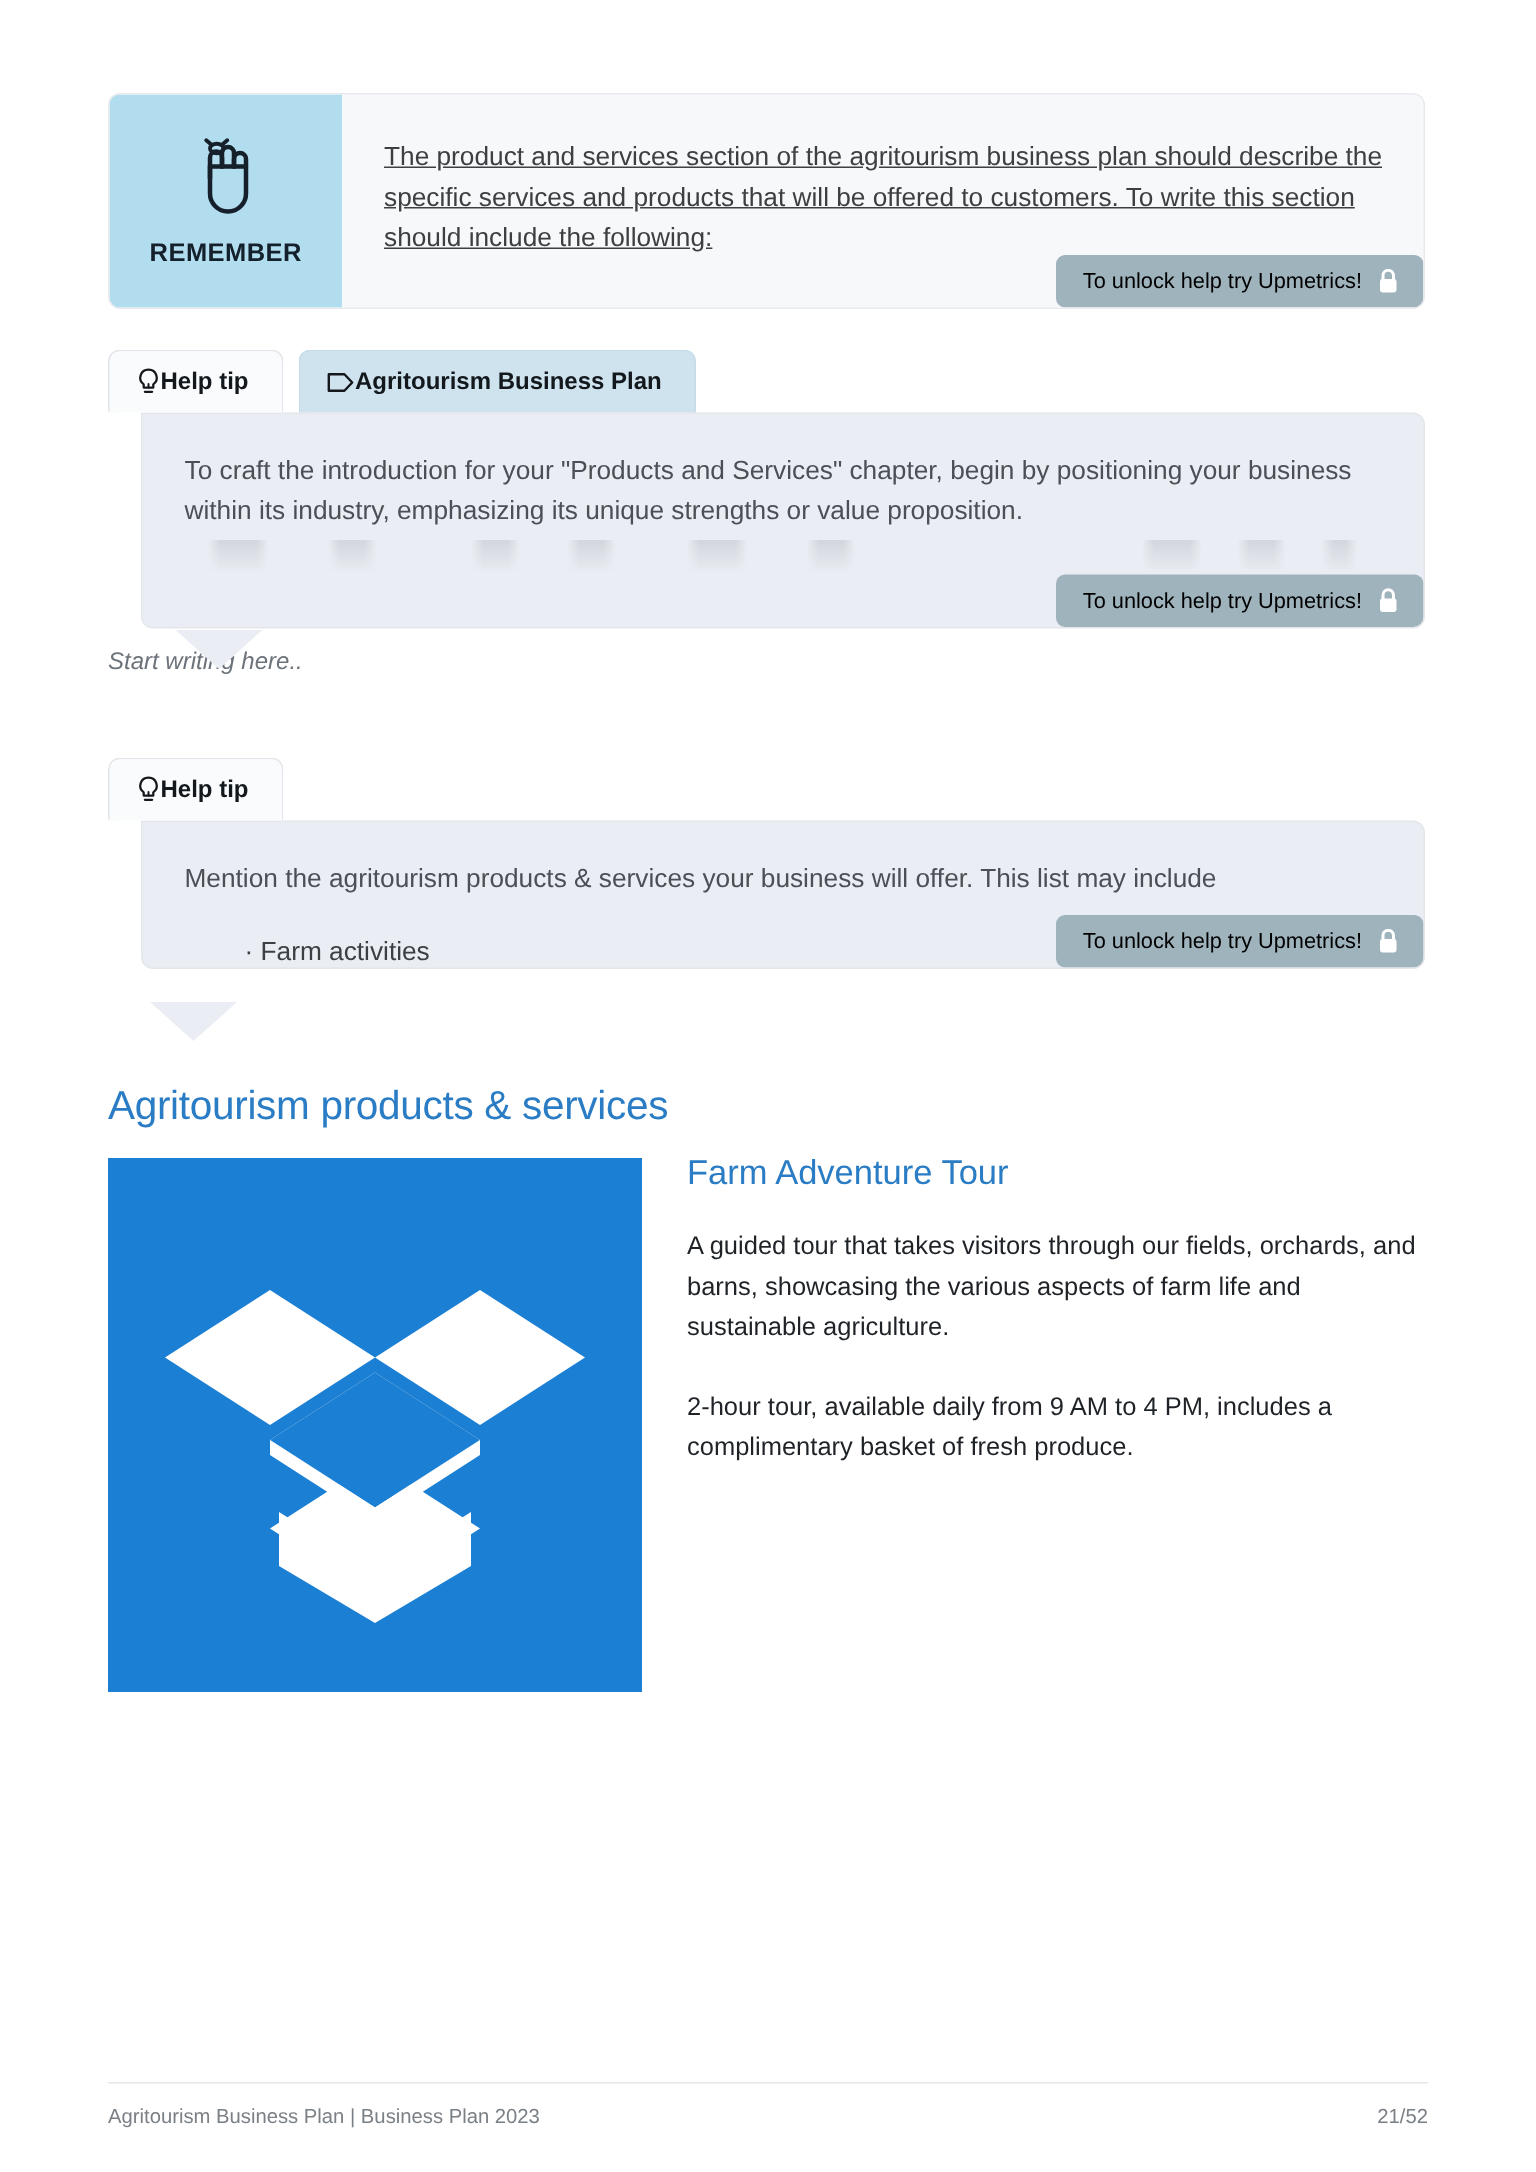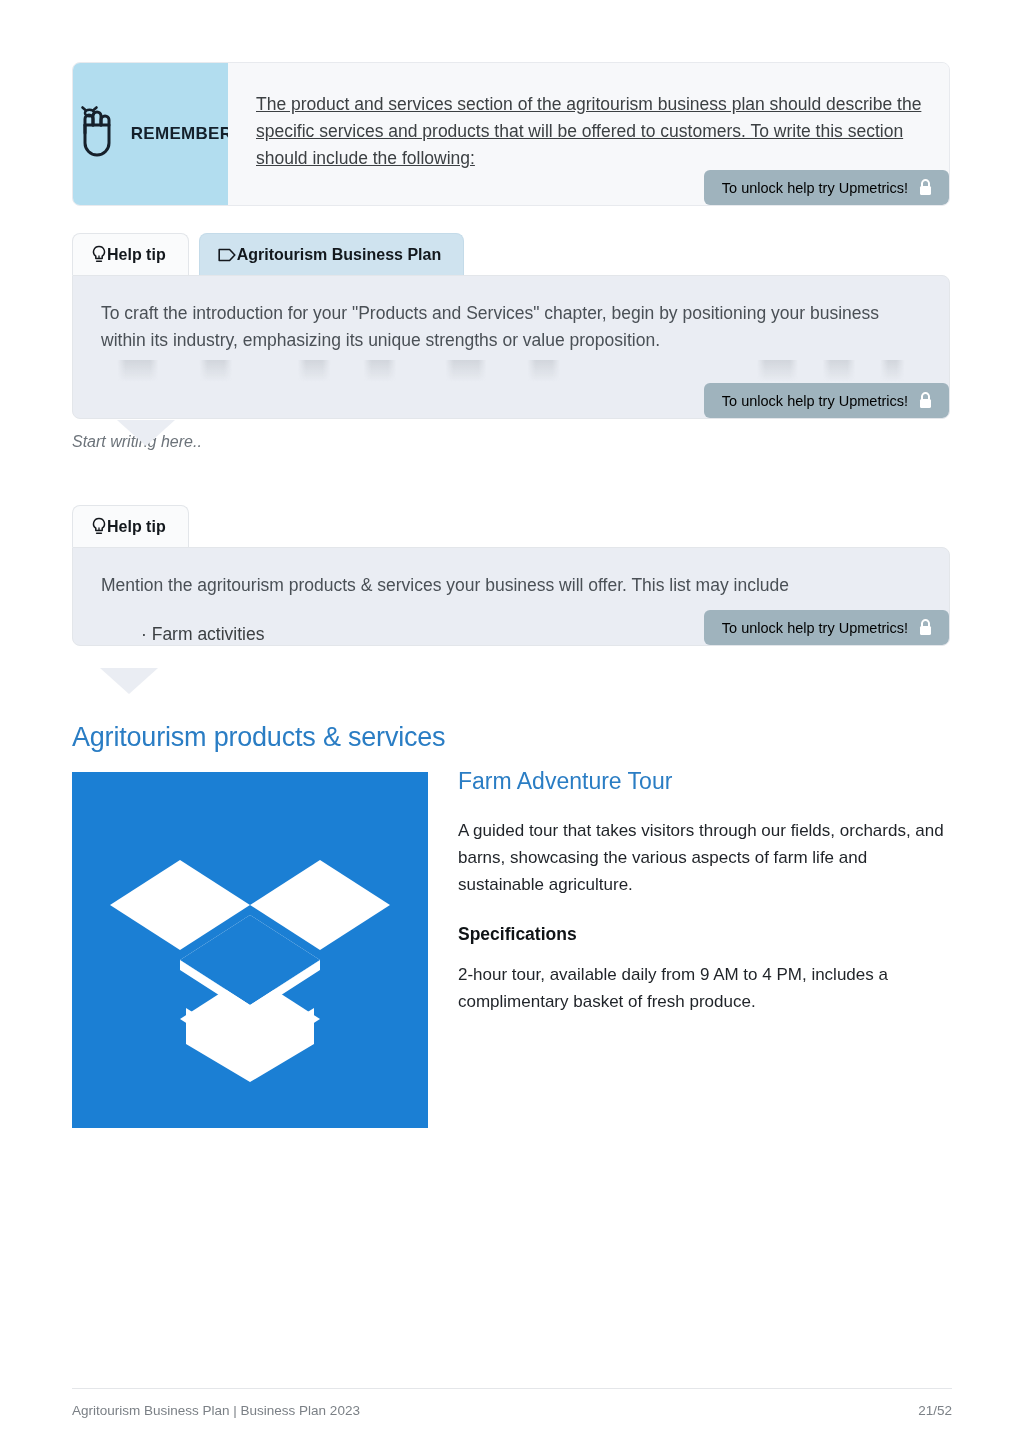--- a/index.html
+++ b/index.html
@@ -26,21 +26,21 @@
     border-radius: 8px;
     overflow: hidden;
     background: #f7f8fa;
     border: 1px solid #e8eaee;
   }
   .remember-left {
     width: 155px;
     flex: 0 0 155px;
     background: #b2ddef;
     display: flex;
-    flex-direction: row;
+    flex-direction: column;
     align-items: center;
     justify-content: center;
     gap: 8px;
   }
   .remember-icon { width: 54px; height: 62px; display:block; }
   .remember-label {
     font-size: 17px;
     font-weight: 700;
     color: #14202b;
     letter-spacing: 0.3px;
@@ -93,20 +93,21 @@
   .tab.active { background: #cfe3ef; border-color: #c4dbe9; margin-left: 10px; }
   .tab svg { display:block; }
 
   .tipbody {
     position: relative;
     background: #eaedf3;
     border: 1px solid #e3e6ea;
     border-radius: 0 8px 8px 8px;
     overflow: hidden;
     z-index: 2;
+    margin-left: 22px;
   }
   .tip-text {
     font-size: 17.5px;
     line-height: 27px;
     color: #4a5056;
     padding: 24px 30px 0 28px;
   }
   .tip-bullets {
     font-size: 17.5px;
     line-height: 27px;
@@ -337,21 +338,20 @@
       <g fill="#ffffff">
         <polygon points="108,188 178,233 248,188 248,198 178,243 108,198"></polygon>
         <polygon points="114,236 114,272 178,310 242,272 242,236 178,276"></polygon>
       </g>
     </svg>
   </div>
 
   <div class="product-col">
     <h3 class="product-title">Farm Adventure Tour</h3>
     <p class="product-desc">A guided tour that takes visitors through our fields, orchards, and barns, showcasing the various aspects of farm life and sustainable agriculture.</p>
-    <p class="product-spec-head">Specifications</p>
     <p class="product-spec">2-hour tour, available daily from 9 AM to 4 PM, includes a complimentary basket of fresh produce.</p>
   </div>
 
   <div class="footer">
     <span>Agritourism Business Plan | Business Plan 2023</span>
     <span>21/52</span>
   </div>
 
 </div>
 

